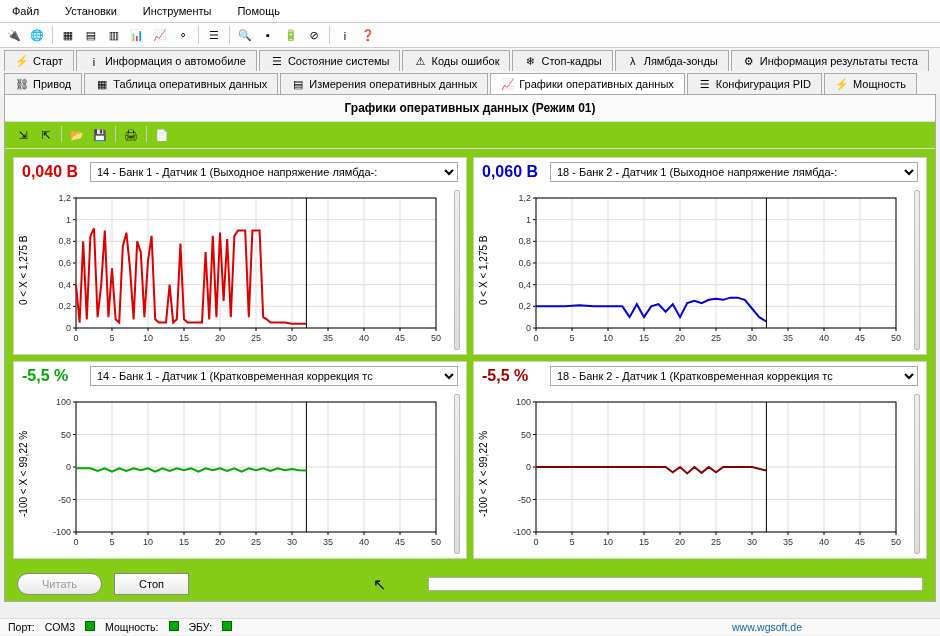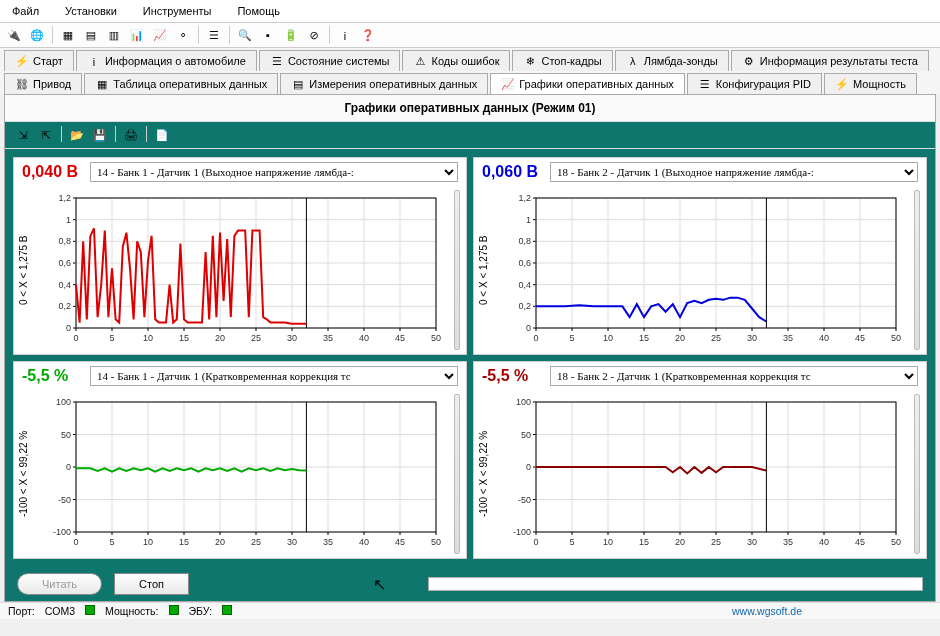--- a/index.html
+++ b/index.html
@@ -6,30 +6,30 @@
   body { font-family: Tahoma, Arial, sans-serif; font-size: 11px; background: #f0f0f0; color: #000; }
   .menubar { background: #fff; border-bottom: 1px solid #ccc; padding: 2px 4px; display: flex; gap: 10px; }
   .menubar .menu-item { padding: 3px 8px; cursor: pointer; }
   .toolbar { background: #fdfdfd; border-bottom: 1px solid #ccc; padding: 2px 4px; display: flex; gap: 3px; align-items: center; }
   .toolbar .icon-btn { width: 20px; height: 20px; display: inline-flex; align-items: center; justify-content: center; cursor: pointer; border: 1px solid transparent; }
   .toolbar .sep { width: 1px; height: 18px; background: #ccc; margin: 0 2px; }
   .tab-row { display: flex; gap: 0; background: #f5f5f5; padding: 2px 4px 0; flex-wrap: wrap; }
   .tab { display: inline-flex; align-items: center; gap: 4px; padding: 3px 10px; border: 1px solid #aaa; border-bottom: none; background: #f0f0f0; cursor: pointer; margin-right: 2px; white-space: nowrap; font-size: 11px; }
   .tab.active { background: #fff; position: relative; z-index: 2; }
   .tab .tab-icon { width: 14px; height: 14px; display: inline-flex; align-items: center; justify-content: center; }
-  .content { background: #0f766e; border: 1px solid #aaa; margin: 0 4px 0; padding: 0; }
+  .content { background: #84cc16; border: 1px solid #aaa; margin: 0 4px 16px; padding: 0; }
   .panel-title { text-align: center; font-weight: bold; padding: 6px; border-bottom: 1px solid #ddd; background: #fafafa; font-size: 12px; }
   .mini-toolbar { display: flex; gap: 3px; padding: 4px 8px; border-bottom: 1px solid #ddd; }
   .mini-toolbar .mini-btn { width: 20px; height: 18px; display: inline-flex; align-items: center; justify-content: center; border: 1px solid transparent; cursor: pointer; }
   .mini-toolbar .msep { width: 1px; height: 16px; background: #ccc; margin: 0 2px; }
   .chart-grid { display: grid; grid-template-columns: 1fr 1fr; gap: 6px; padding: 8px; }
   .chart-cell { border: 1px solid #ccc; background: #fff; display: flex; flex-direction: column; }
   .chart-header { display: flex; align-items: center; padding: 4px 8px; gap: 8px; }
   .chart-value { font-weight: bold; font-size: 16px; min-width: 60px; }
-  .chart-select { flex: 1; font-size: 11px; padding: 2px; border: 1px solid #aaa; background: #fff; font-family: Liberation Serif, serif; }
+  .chart-select { flex: 1; font-size: 11px; padding: 2px; border: 1px solid #aaa; background: #fff; }
   .chart-body { display: flex; height: 168px; padding: 4px; }
   .y-label { writing-mode: vertical-rl; transform: rotate(180deg); font-size: 10px; text-align: center; width: 16px; }
   .chart-plot { flex: 1; position: relative; }
   .slider-col { width: 14px; display: flex; flex-direction: column; align-items: center; justify-content: center; gap: 2px; padding-left: 4px; }
   .slider-track { width: 6px; flex: 1; background: linear-gradient(#eee,#ddd); border: 1px solid #bbb; border-radius: 2px; }
   svg.plot { width: 100%; height: 100%; }
   .grid-line { stroke: #ddd; stroke-width: 1; }
   .axis-line { stroke: #000; stroke-width: 1; }
   .tick { stroke: #000; stroke-width: 1; }
   .tick-label { font-size: 9px; fill: #333; }

